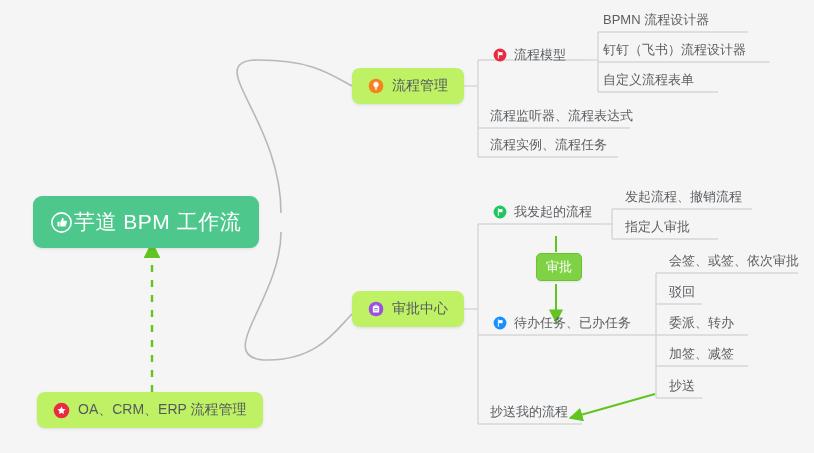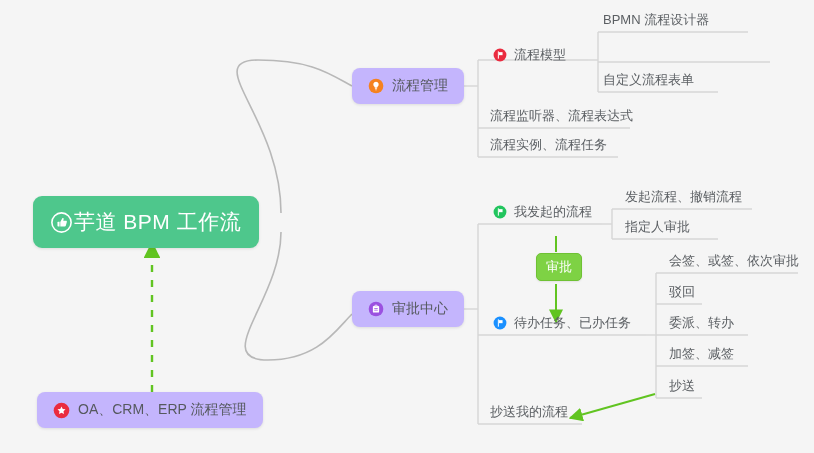--- a/index.html
+++ b/index.html
@@ -25,21 +25,21 @@
     font-size:21px;
     letter-spacing:.5px;
     white-space:nowrap;
   }
   .root-label{color:#fff;font-size:21px;}
 
   
   .card-node{
     position:absolute;
     display:flex;align-items:center;gap:8px;
-    background:#c4b5fd;
+    background:#bef264;
     border-radius:8px;
     padding:9px 16px;
     box-shadow:0 1px 3px rgba(0,0,0,.10);
     color:#555a5e;
     font-size:14px;
     white-space:nowrap;
   }
   .card-label{color:#55595e;font-size:14px;}
 
   
@@ -155,20 +155,23 @@
         <path d="M10.2 7.1h6.2v5.2h-6.2z" fill="#ffffff"></path>
       </svg>
     </span>
     <span class="t">流程模型</span>
   </div>
 
   <div class="text-node" style="left:603px;top:11px;">
     <span class="t">BPMN 流程设计器</span>
   </div>
 
+  <div class="text-node" style="left:603px;top:41px;">
+    <span class="t">钉钉（飞书）流程设计器</span>
+  </div>
 
   <div class="text-node" style="left:603px;top:71px;">
     <span class="t">自定义流程表单</span>
   </div>
 
   <div class="text-node" style="left:490px;top:107px;">
     <span class="t">流程监听器、流程表达式</span>
   </div>
 
   <div class="text-node" style="left:490px;top:136px;text-align:right;">

